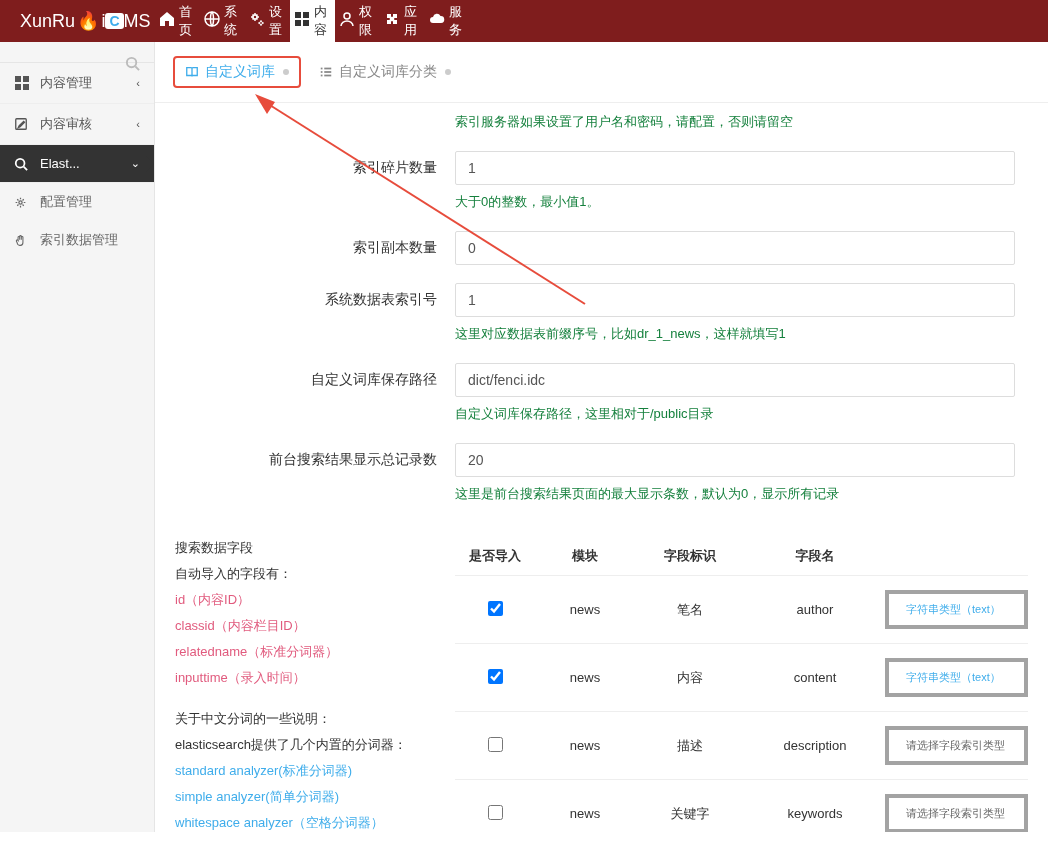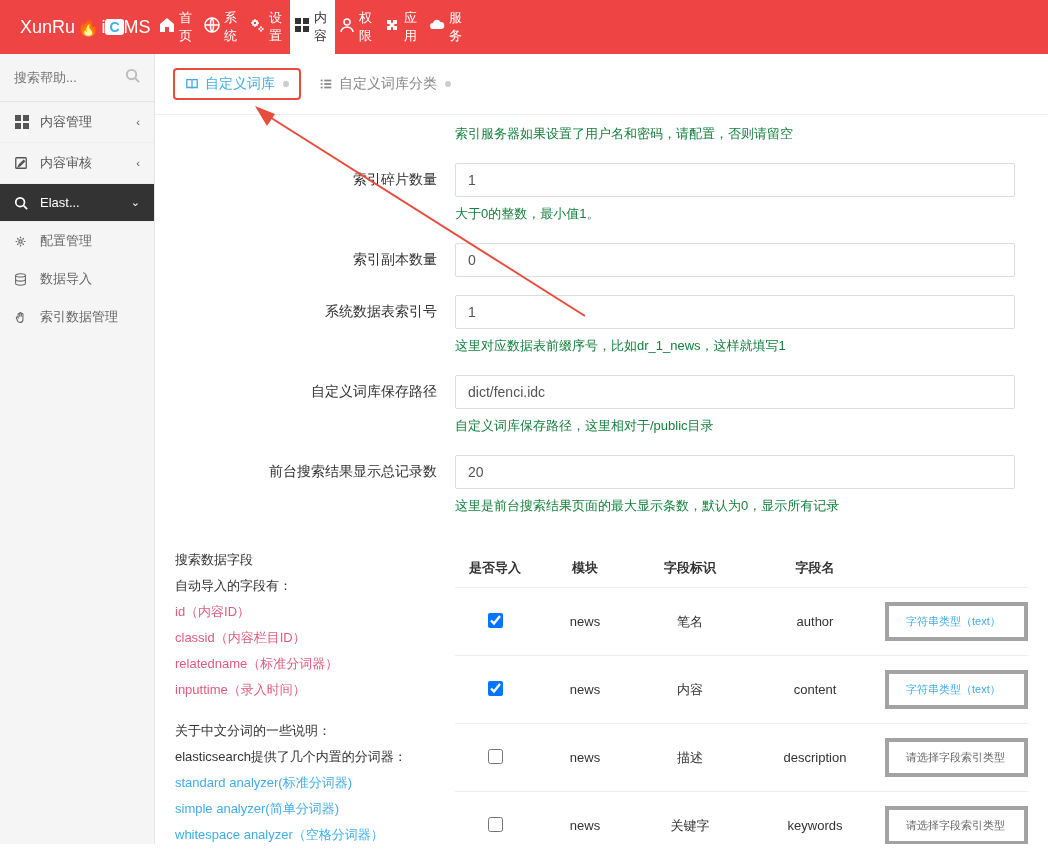--- a/index.html
+++ b/index.html
@@ -1,18 +1,18 @@
 <!DOCTYPE html>
 <html><head>
 <meta charset="utf-8">
 <style>
 * { margin: 0; padding: 0; box-sizing: border-box; }
 body { font-family: "Microsoft YaHei", Arial, sans-serif; font-size: 13px; color: #333; background: #fff; overflow: hidden; }
 
-.topbar { background: #ef4444; height: 54px; display: flex; align-items: center; color: #fff; }
+.topbar { background: #7f1d1d; height: 42px; display: flex; align-items: center; color: #fff; }
 .logo { width: 155px; padding-left: 20px; font-size: 18px; font-weight: 500; display: flex; align-items: center; }
 .logo .flame { display: inline-block; margin: 0 2px; }
 .logo .cms-badge { background: #fff; color: #3fadeb; border-radius: 3px; padding: 0 4px; font-size: 14px; font-weight: bold; }
 
 .topnav { display: flex; height: 60px; }
 .topnav-item { width: 45px; min-width: 45px; text-align: center; cursor: pointer; display: flex; flex-direction: row; justify-content: center; align-items: center; font-size: 13px; padding: 0 4px; }
 .topnav-item.active { background: #fff; color: #333; }
 .topnav-item .icon { font-size: 16px; margin-bottom: 4px; }
 
 .container { display: flex; height: calc(850px - 60px); }
@@ -147,21 +147,20 @@
           </svg>
         </span>
         <span>服务</span>
       </div>
     </div>
 </div>
 
 <div class="container">
   <div class="sidebar">
     <div class="search-box">
-      <input type="text" placeholder="搜索帮助..." style="">
       <span class="search-icon">
         <svg width="15" height="15" viewBox="0 0 16 16">
             <circle cx="7" cy="7" r="5" stroke="#bbb" stroke-width="2" fill="none"></circle>
             <line x1="11" y1="11" x2="15" y2="15" stroke="#bbb" stroke-width="2"></line>
           </svg>
       </span>
     </div>
     <ul class="side-menu" id="sidemenu">
         <li class="side-menu-item">
           <span class="micon">
@@ -198,30 +197,20 @@
       </ul>
     <div id="sidesub">
         <div class="side-sub-item">
           <span class="micon">
             <svg width="13" height="13" viewBox="0 0 16 16" fill="none" stroke="currentColor" stroke-width="1.5">
               <circle cx="8" cy="8" r="2"></circle>
               <path d="M8 2v2M8 12v2M2 8h2M12 8h2M4 4l1.5 1.5M10.5 10.5L12 12M4 12l1.5-1.5M10.5 5.5L12 4"></path>
             </svg>
           </span>
           <span>配置管理</span>
-        </div>
-        <div class="side-sub-item">
-          <span class="micon">
-            <svg width="13" height="13" viewBox="0 0 16 16" fill="none" stroke="currentColor" stroke-width="1.3">
-              <ellipse cx="8" cy="3" rx="6" ry="2"></ellipse>
-              <path d="M2 3v10c0 1.1 2.7 2 6 2s6-.9 6-2V3"></path>
-              <path d="M2 8c0 1.1 2.7 2 6 2s6-.9 6-2"></path>
-            </svg>
-          </span>
-          <span>数据导入</span>
         </div>
         <div class="side-sub-item">
           <span class="micon">
             <svg width="13" height="13" viewBox="0 0 16 16" fill="none" stroke="currentColor" stroke-width="1.3">
               <path d="M5 8V4a1 1 0 012 0v3M7 7V3a1 1 0 012 0v4M9 7V4a1 1 0 012 0v4M11 8v2c0 2-1 4-3 4H7c-2 0-3-2-3-3l-1-2a1 1 0 012-1l1 1"></path>
             </svg>
           </span>
           <span>索引数据管理</span>
         </div>
       </div>

